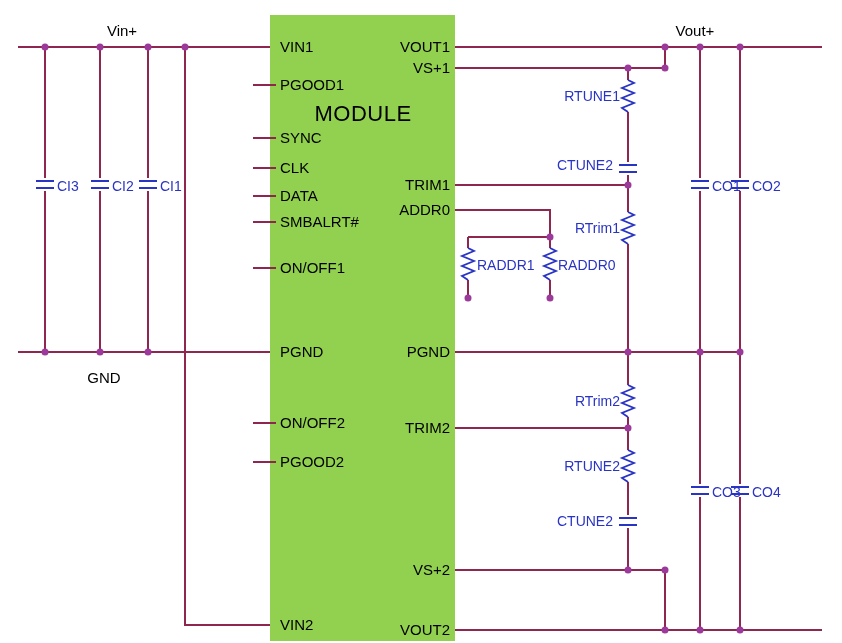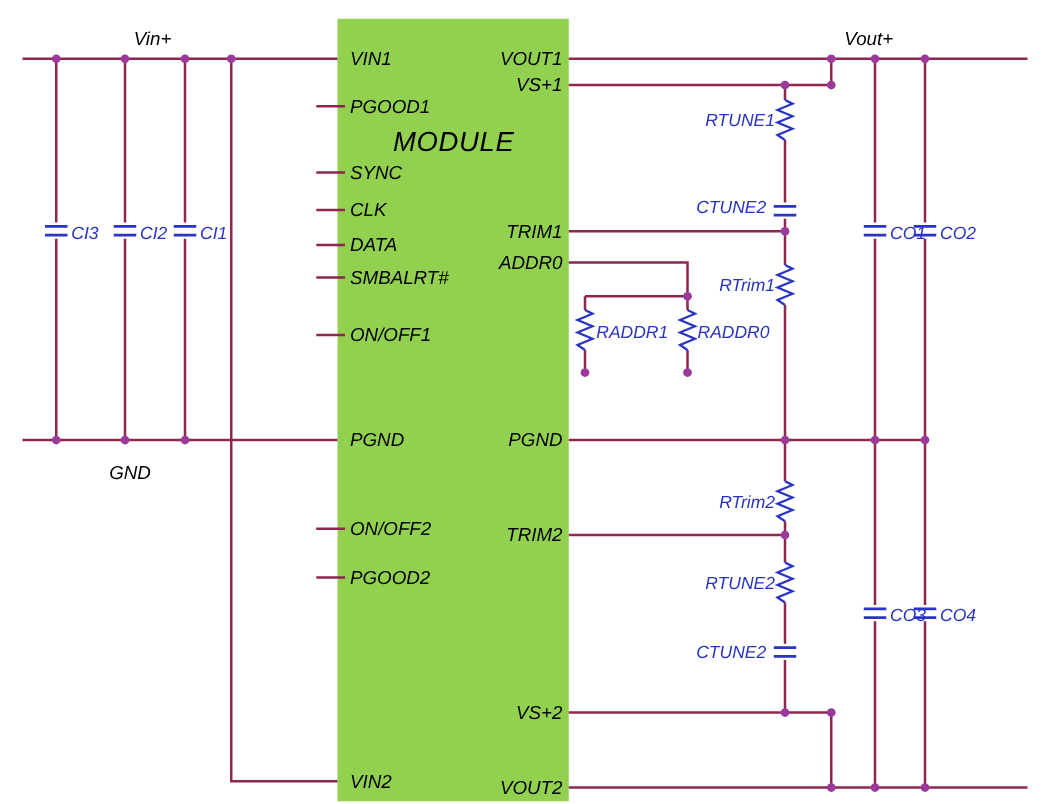--- a/index.html
+++ b/index.html
@@ -1,16 +1,16 @@
 <!DOCTYPE html>
 <html><head>
 <meta charset="utf-8">
 <style>
   html, body { margin: 0; padding: 0; background: #ffffff; }
-  .canvas { position: relative; width: 842px; height: 643px; background: #ffffff; overflow: hidden; font-style: italic; }
+  .canvas { position: relative; width: 842px; height: 643px; background: #ffffff; overflow: hidden; }
   svg { display: block; }
   text { font-family: "Liberation Sans", sans-serif; }
   .pin-label   { font-size: 15px; fill: #000000; }
   .rail-label  { font-size: 15px; fill: #000000; }
   .module-title{ font-size: 22px; fill: #000000; letter-spacing: 0.5px; }
   .comp-label  { font-size: 14px; fill: #2933C4; }
   .wire  { stroke: #8E2650; stroke-width: 2;   fill: none; }
   .comp  { stroke: #2933C4; stroke-width: 1.8; fill: none; stroke-linejoin: miter; }
   .plate { stroke: #2933C4; stroke-width: 2.2; fill: none; }
   .dot   { fill: #9B3A9B; stroke: none; }

